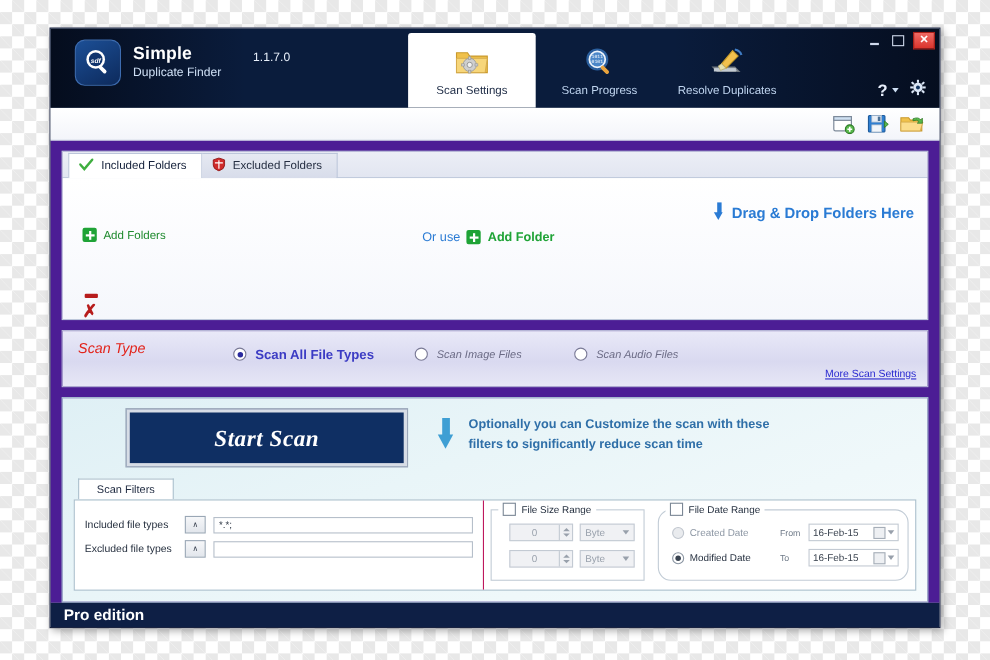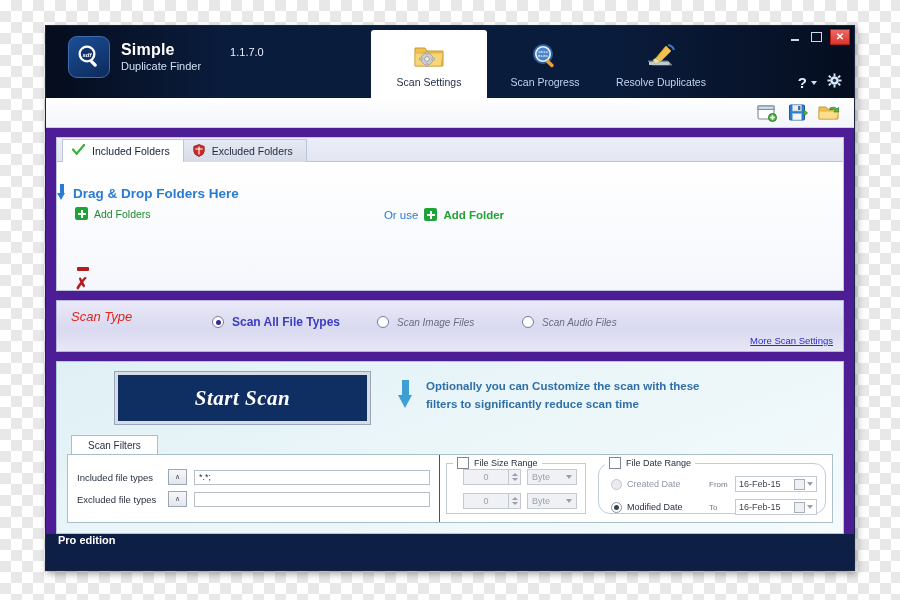--- a/index.html
+++ b/index.html
@@ -181,21 +181,21 @@
   .minus-ico {
     position:absolute; left:20px; top:105px;
     width:12px;height:3.5px;background:#b71c1c;border-radius:1px; cursor:pointer;
   }
   .x-ico {
     position:absolute; left:18px; top:114px;
     font-size:16px; font-weight:bold; color:#b71c1c; line-height:1; cursor:pointer;
     font-family:"Liberation Sans",sans-serif;
   }
 
-  .drop-hint { position:absolute; left: 0; right:12px; top: 22px; text-align:left; }
+  .drop-hint { position:absolute; left: 0; right:12px; top: 22px; text-align:right; }
   .dh-row1 {
     display:inline-flex; align-items:center; gap:7px;
     font-size: 13.5px; font-weight: bold; color: #2a7bd4;
   }
   .dh-row2 {
     display:flex; align-items:center; justify-content:center; gap:6px;
     margin-top: 2px; font-size: 11.5px; color: #2a7bd4;
   }
   .dh-row2 .add-f { color:#1fa336; font-weight:bold; font-size:11.5px;}
   .arrow-dn {
@@ -339,24 +339,24 @@
     width: 96px; height: 16px; border:1px solid #c3cad3; background:#fff;
     display:flex; align-items:center; justify-content:space-between; padding: 0 3px;
     box-sizing:border-box; font-size:9px; color:#3b4personally;
     color:#3b4450;
   }
   .date-btn { display:flex; align-items:center; gap:2px;}
   .cal-ic { width:9px;height:9px;border:1px solid #a6aeb8;background:#eef0f3;}
 
   
   .statusbar {
-    height: 36px; flex: 0 0 auto;
+    height: 22px; flex: 0 0 auto;
     background: #0e1f45; color: #ffffff;
-    display:flex; padding-left: 12px;
-    font-size: 11px; font-weight: 600;
+    display:flex; align-items:center; padding-left: 12px;
+    font-size: 14px; font-weight: 600;
   }
 </style>
 </head>
 <body>
 
 <div id="backdrop"></div>
 
 <div id="app-window">
 
   <div class="header">

